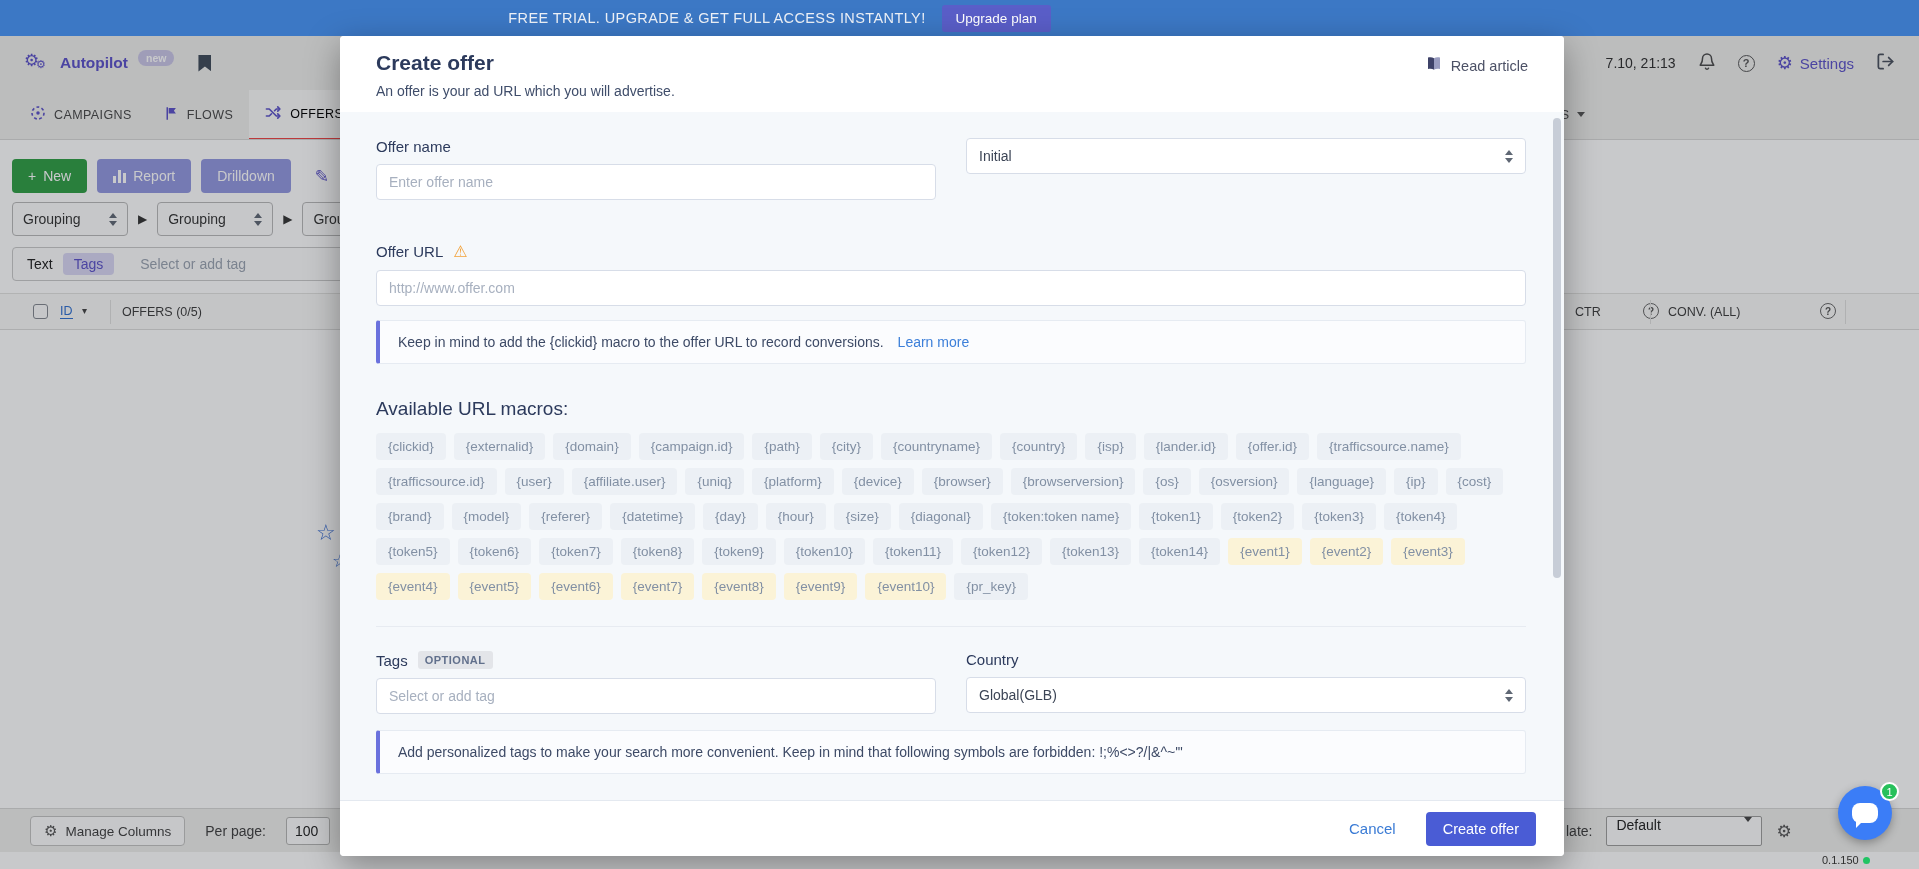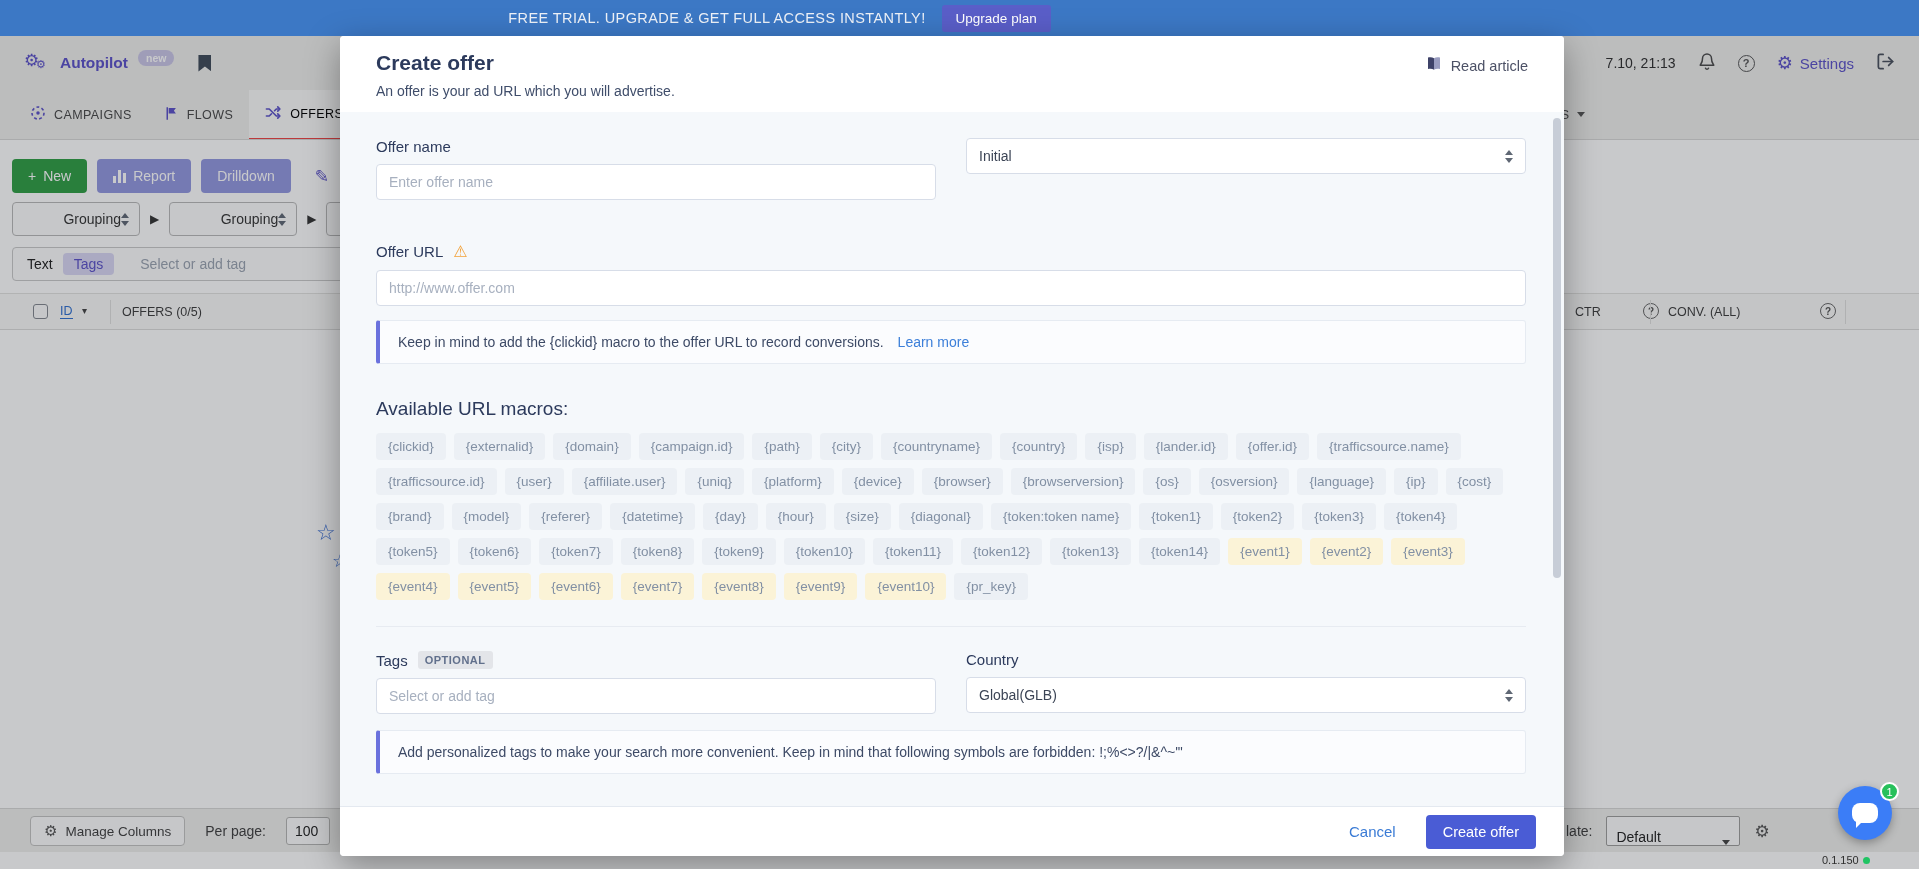--- a/index.html
+++ b/index.html
@@ -41,21 +41,21 @@
   .toolbar{left:12px;top:159px;display:flex;align-items:center;gap:10px;z-index:1}
   .btn{height:34px;border:none;border-radius:4px;font-size:14px;display:inline-flex;align-items:center;gap:7px;padding:0 16px;cursor:pointer}
   .btn-green{background:#2f9e44;color:#fff}
   .btn-purple{background:#9397e0;color:#fff}
   .bars-icon{display:inline-flex;align-items:flex-end;gap:2px;height:13px}
   .bars-icon i{display:block;width:3px;background:#fff}
   .pencil{color:#5b51c9;font-size:17px;margin-left:14px}
 
   
   .grouprow{left:12px;top:202px;display:flex;align-items:center;gap:10px;z-index:1}
-  .gselect{width:128px;height:34px;background:#fdfdfd;border:1px solid #b9b9b9;border-radius:4px;display:flex;align-items:center;justify-content:flex-end;padding:0 10px;font-size:14px;color:#333;cursor:pointer}
+  .gselect{width:116px;height:34px;background:#fdfdfd;border:1px solid #b9b9b9;border-radius:4px;display:flex;align-items:center;justify-content:space-between;padding:0 10px;font-size:14px;color:#333;cursor:pointer}
   .updown{display:inline-flex;flex-direction:column;gap:3px}
   .updown i{width:0;height:0;border-left:4px solid transparent;border-right:4px solid transparent;display:block}
   .updown .up{border-bottom:5px solid #5f6774}
   .updown .dn{border-top:5px solid #5f6774}
   .sep-arrow{color:#333;font-size:12px}
 
   
   .filterrow{left:12px;top:247px;width:508px;height:34px;background:#fdfdfd;border:1px solid #c9c9c9;border-radius:4px;display:flex;align-items:center;padding:0 6px 0 14px;z-index:1}
   .filter-text{font-size:14px;color:#222;margin-right:10px;cursor:pointer}
   .tags-pill{background:#d9d7f3;color:#5b51c9;font-size:14px;border-radius:4px;padding:3px 11px;cursor:pointer}
@@ -74,21 +74,21 @@
   .star{position:absolute;color:#3b6fd6;z-index:2}
 
   
   .bottombar{left:0;top:808px;width:1919px;height:44px;background:#efefed;border-top:1px solid #d8d8d6;z-index:1}
   .bb-left{position:absolute;left:30px;top:7px;display:flex;align-items:center;gap:20px}
   .mc-btn{height:30px;background:#fdfdfd;border:1px solid #c3c3c1;border-radius:4px;display:inline-flex;align-items:center;gap:8px;padding:0 13px;font-size:13.5px;color:#3f3f3f;cursor:pointer}
   .mc-gear{font-size:15px;color:#555}
   .bb-label{font-size:14px;color:#3f3f3f}
   .pp-input{width:44px;height:28px;border:1px solid #b5b5b3;border-radius:3px;background:#fdfdfd;font-size:14px;color:#222;padding:0 8px;font-family:"Liberation Sans",sans-serif}
   .bb-right{position:absolute;left:1566px;top:7px;display:flex;align-items:center;gap:14px}
-  .tpl-select{width:134px;height:30px;background:#fdfdfd;border:1px solid #9d9d9b;border-radius:2px;display:flex;align-items:flex-end;justify-content:space-between;padding:0 9px;font-size:14px;color:#222;cursor:pointer}
+  .tpl-select{width:156px;height:30px;background:#fdfdfd;border:1px solid #9d9d9b;border-radius:2px;display:flex;align-items:flex-start;justify-content:space-between;padding:0 9px;font-size:14px;color:#222;cursor:pointer}
   .tri-dn{width:0;height:0;border-left:4px solid transparent;border-right:4px solid transparent;border-top:5px solid #444}
 
   
   .overlay{left:0;top:36px;width:1919px;height:833px;background:rgba(23,28,38,.24);z-index:5}
 
   
   .modal{left:340px;top:36px;width:1224px;height:820px;border-radius:4px;box-shadow:0 10px 34px rgba(0,0,0,.35);display:flex;flex-direction:column;overflow:hidden;z-index:20;background:#f5f8fb}
   .m-header{background:#fff;padding:15px 36px 13px;display:flex;justify-content:space-between;align-items:flex-start}
   .m-title{font-size:21px;font-weight:bold;color:#2c3a5c}
   .m-sub{font-size:14px;color:#3f4d6a;margin-top:8px}
@@ -103,21 +103,21 @@
   .dselect{width:100%;height:36px;background:#fff;border:1px solid #d7dde8;border-radius:4px;display:flex;align-items:center;justify-content:space-between;padding:0 12px;font-size:14px;color:#3b4455;cursor:pointer}
   .warn{color:#f2a33c;font-size:16px}
   .note{margin-top:14px;background:#fbfcfe;border:1px solid #e6ebf2;border-left:4px solid #6a71dd;border-radius:3px;padding:13px 18px;font-size:14px;color:#3d4a66;display:flex;align-items:center;gap:14px}
   .learn-more{color:#3c7fd9;cursor:pointer;white-space:nowrap}
   .macros-label{font-size:19px;color:#2c3a5c;margin-top:34px}
   .chips{margin-top:13px;display:flex;flex-wrap:wrap;gap:8px;max-width:1158px}
   .chip{background:#ecf0f5;border-radius:4px;padding:6px 12px;font-size:13.5px;color:#8290a4;cursor:pointer}
   .chip.event{background:#fbf3d7}
   .tags-section{margin-top:26px;border-top:1px solid #e7ebf1;padding-top:24px}
   .optional-badge{background:#e3e5e9;color:#61708c;font-size:11px;font-weight:bold;letter-spacing:.5px;border-radius:3px;padding:3px 7px}
-  .m-footer{background:#fff;border-top:1px solid #e4e9f0;height:50px;display:flex;align-items:center;justify-content:flex-end;gap:30px;padding:0 28px}
+  .m-footer{background:#fff;border-top:1px solid #e4e9f0;height:56px;display:flex;align-items:center;justify-content:flex-end;gap:30px;padding:0 28px}
   .cancel-link{color:#3a7bd5;font-size:15px;cursor:pointer;background:none;border:none;font-family:"Liberation Sans",sans-serif}
   .create-btn{background:#4a5cd5;color:#fff;font-size:14.5px;border:none;border-radius:4px;padding:9px 17px;cursor:pointer;font-family:"Liberation Sans",sans-serif}
 
   
   .chat{left:1838px;top:786px;width:54px;height:54px;border-radius:50%;background:#3b7df7;z-index:30;display:flex;align-items:center;justify-content:center;box-shadow:0 3px 10px rgba(0,0,0,.3);cursor:pointer}
   .chat-ic{width:26px;height:20px;background:#fff;border-radius:8px;position:relative}
   .chat-ic:after{content:"";position:absolute;left:4px;bottom:-5px;width:0;height:0;border:5px solid transparent;border-top-color:#fff;border-left-color:#fff}
   .chat-badge{position:absolute;left:1880px;top:782px;width:19px;height:19px;background:#27c05b;border:2px solid #fff;border-radius:50%;color:#fff;font-size:11px;display:flex;align-items:center;justify-content:center;z-index:31}
   .version{left:1822px;top:854px;z-index:30;font-size:11px;color:#2e2e2e;display:flex;align-items:center;gap:4px}
   .vdot{width:7px;height:7px;border-radius:50%;background:#1fc463;display:inline-block}

